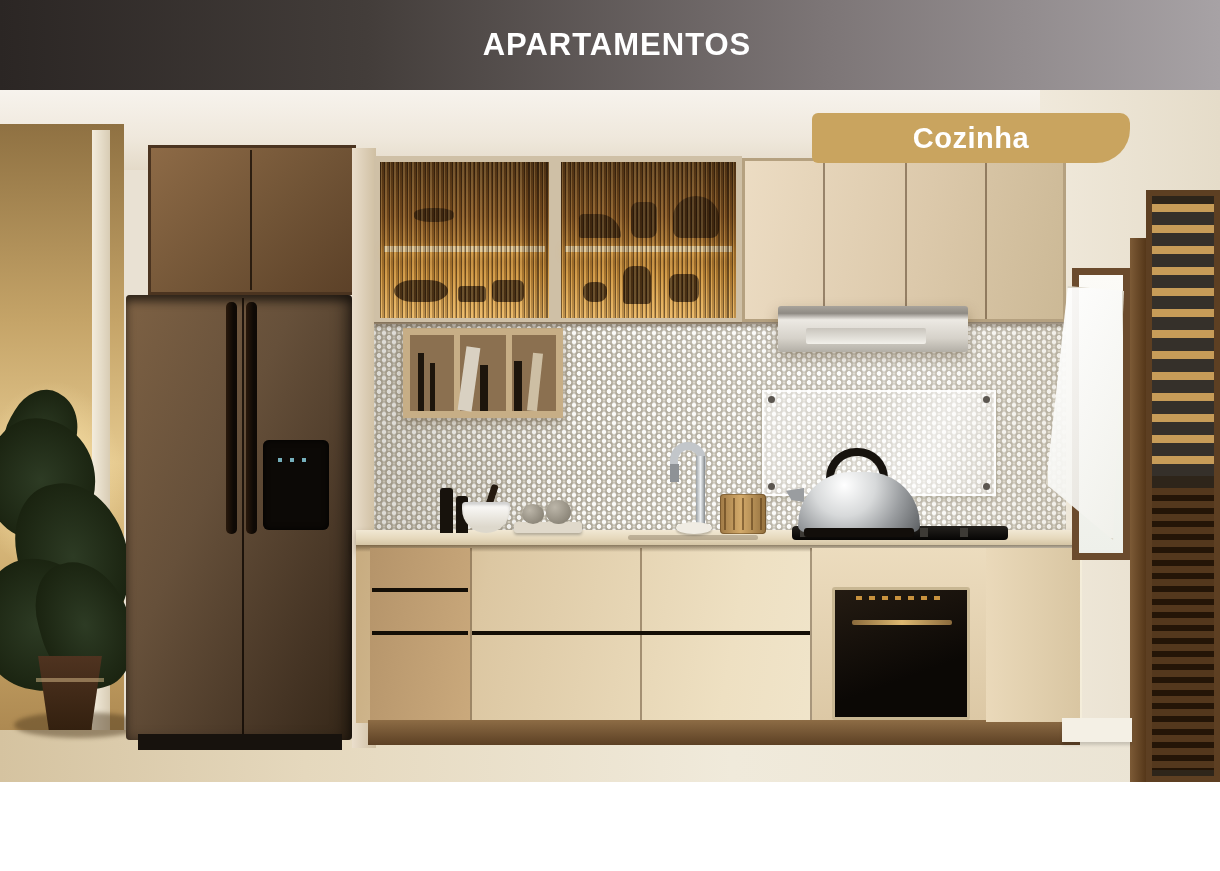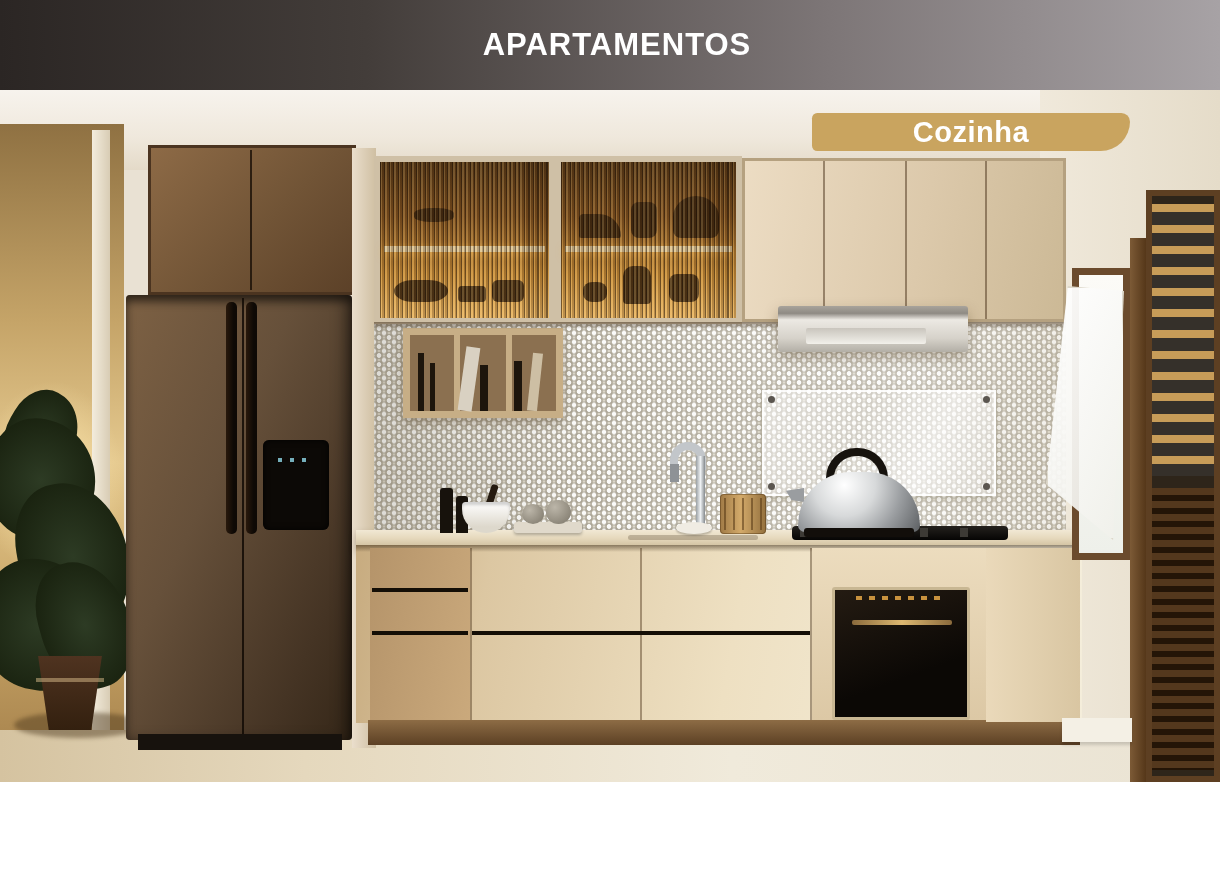--- a/index.html
+++ b/index.html
@@ -198,21 +198,21 @@
   .door-glass{position:absolute;left:0;top:8px;width:62px;height:272px;
          background:repeating-linear-gradient(180deg,#c79c58 0 8px,#35302a 8px 21px);}
   .door-louver{position:absolute;left:0;top:292px;width:62px;height:282px;
          background:repeating-linear-gradient(180deg,#54381d 0 7px,#241507 7px 13px);}
   .baseboard-right{left:1062px;top:628px;width:70px;height:24px;background:#f4f0e5;
          box-shadow:0 3px 3px rgba(0,0,0,.15);}
   .end-panel{left:986px;top:458px;width:94px;height:174px;
          background:linear-gradient(90deg,#ead9ba,#d9c6a2);}
 
   
-  .badge{position:absolute;left:812px;top:113px;width:318px;height:38px;
+  .badge{position:absolute;left:812px;top:113px;width:318px;height:50px;
          background:#c9a45f;border-radius:6px 10px 34px 6px;
          display:flex;align-items:center;justify-content:center;}
   .badge-label{font-size:29px;font-weight:bold;color:#ffffff;letter-spacing:.5px;}
 
   
   .footer{position:absolute;left:0;top:782px;width:1220px;height:89px;
          background:linear-gradient(90deg,#282320 0%,#3d3733 30%,#837d7d 75%,#a6a2a3 100%);}
   .footer-caption{position:absolute;left:50%;top:9px;transform:translateX(-50%);
          white-space:nowrap;font-size:19px;font-weight:bold;color:#ffffff;letter-spacing:.2px;}
 </style>

